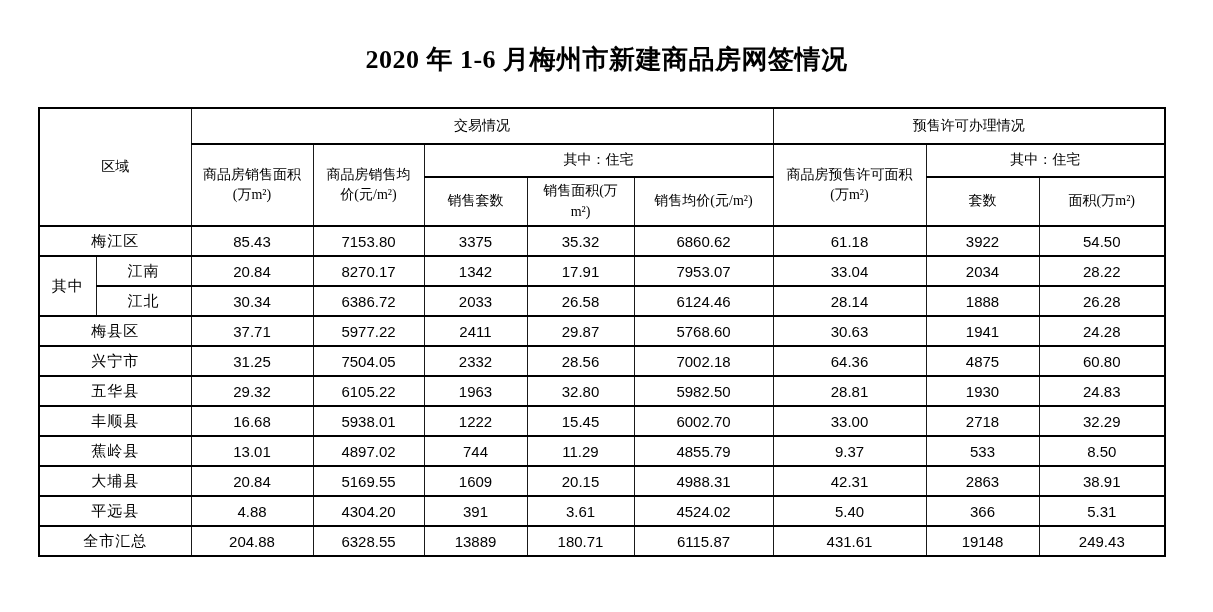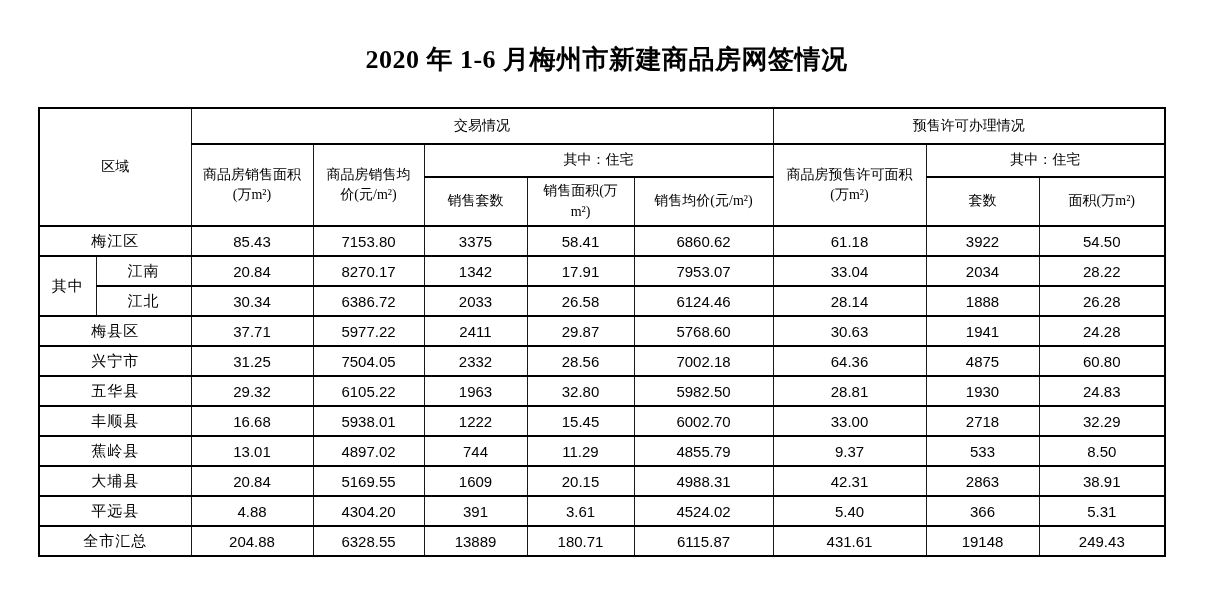--- a/index.html
+++ b/index.html
@@ -103,21 +103,21 @@
       <th>套数</th>
       <th>面积(万m²)</th>
     </tr>
   </thead>
   <tbody>
     <tr>
       <td colspan="2" class="region">梅江区</td>
       <td class="num">85.43</td>
       <td class="num">7153.80</td>
       <td class="num">3375</td>
-      <td class="num">58.41</td>
+      <td class="num">35.32</td>
       <td class="num">6860.62</td>
       <td class="num">61.18</td>
       <td class="num">3922</td>
       <td class="num">54.50</td>
     </tr>
     <tr>
       <td rowspan="2" class="group">其中</td>
       <td class="region">江南</td>
       <td class="num">20.84</td>
       <td class="num">8270.17</td>

